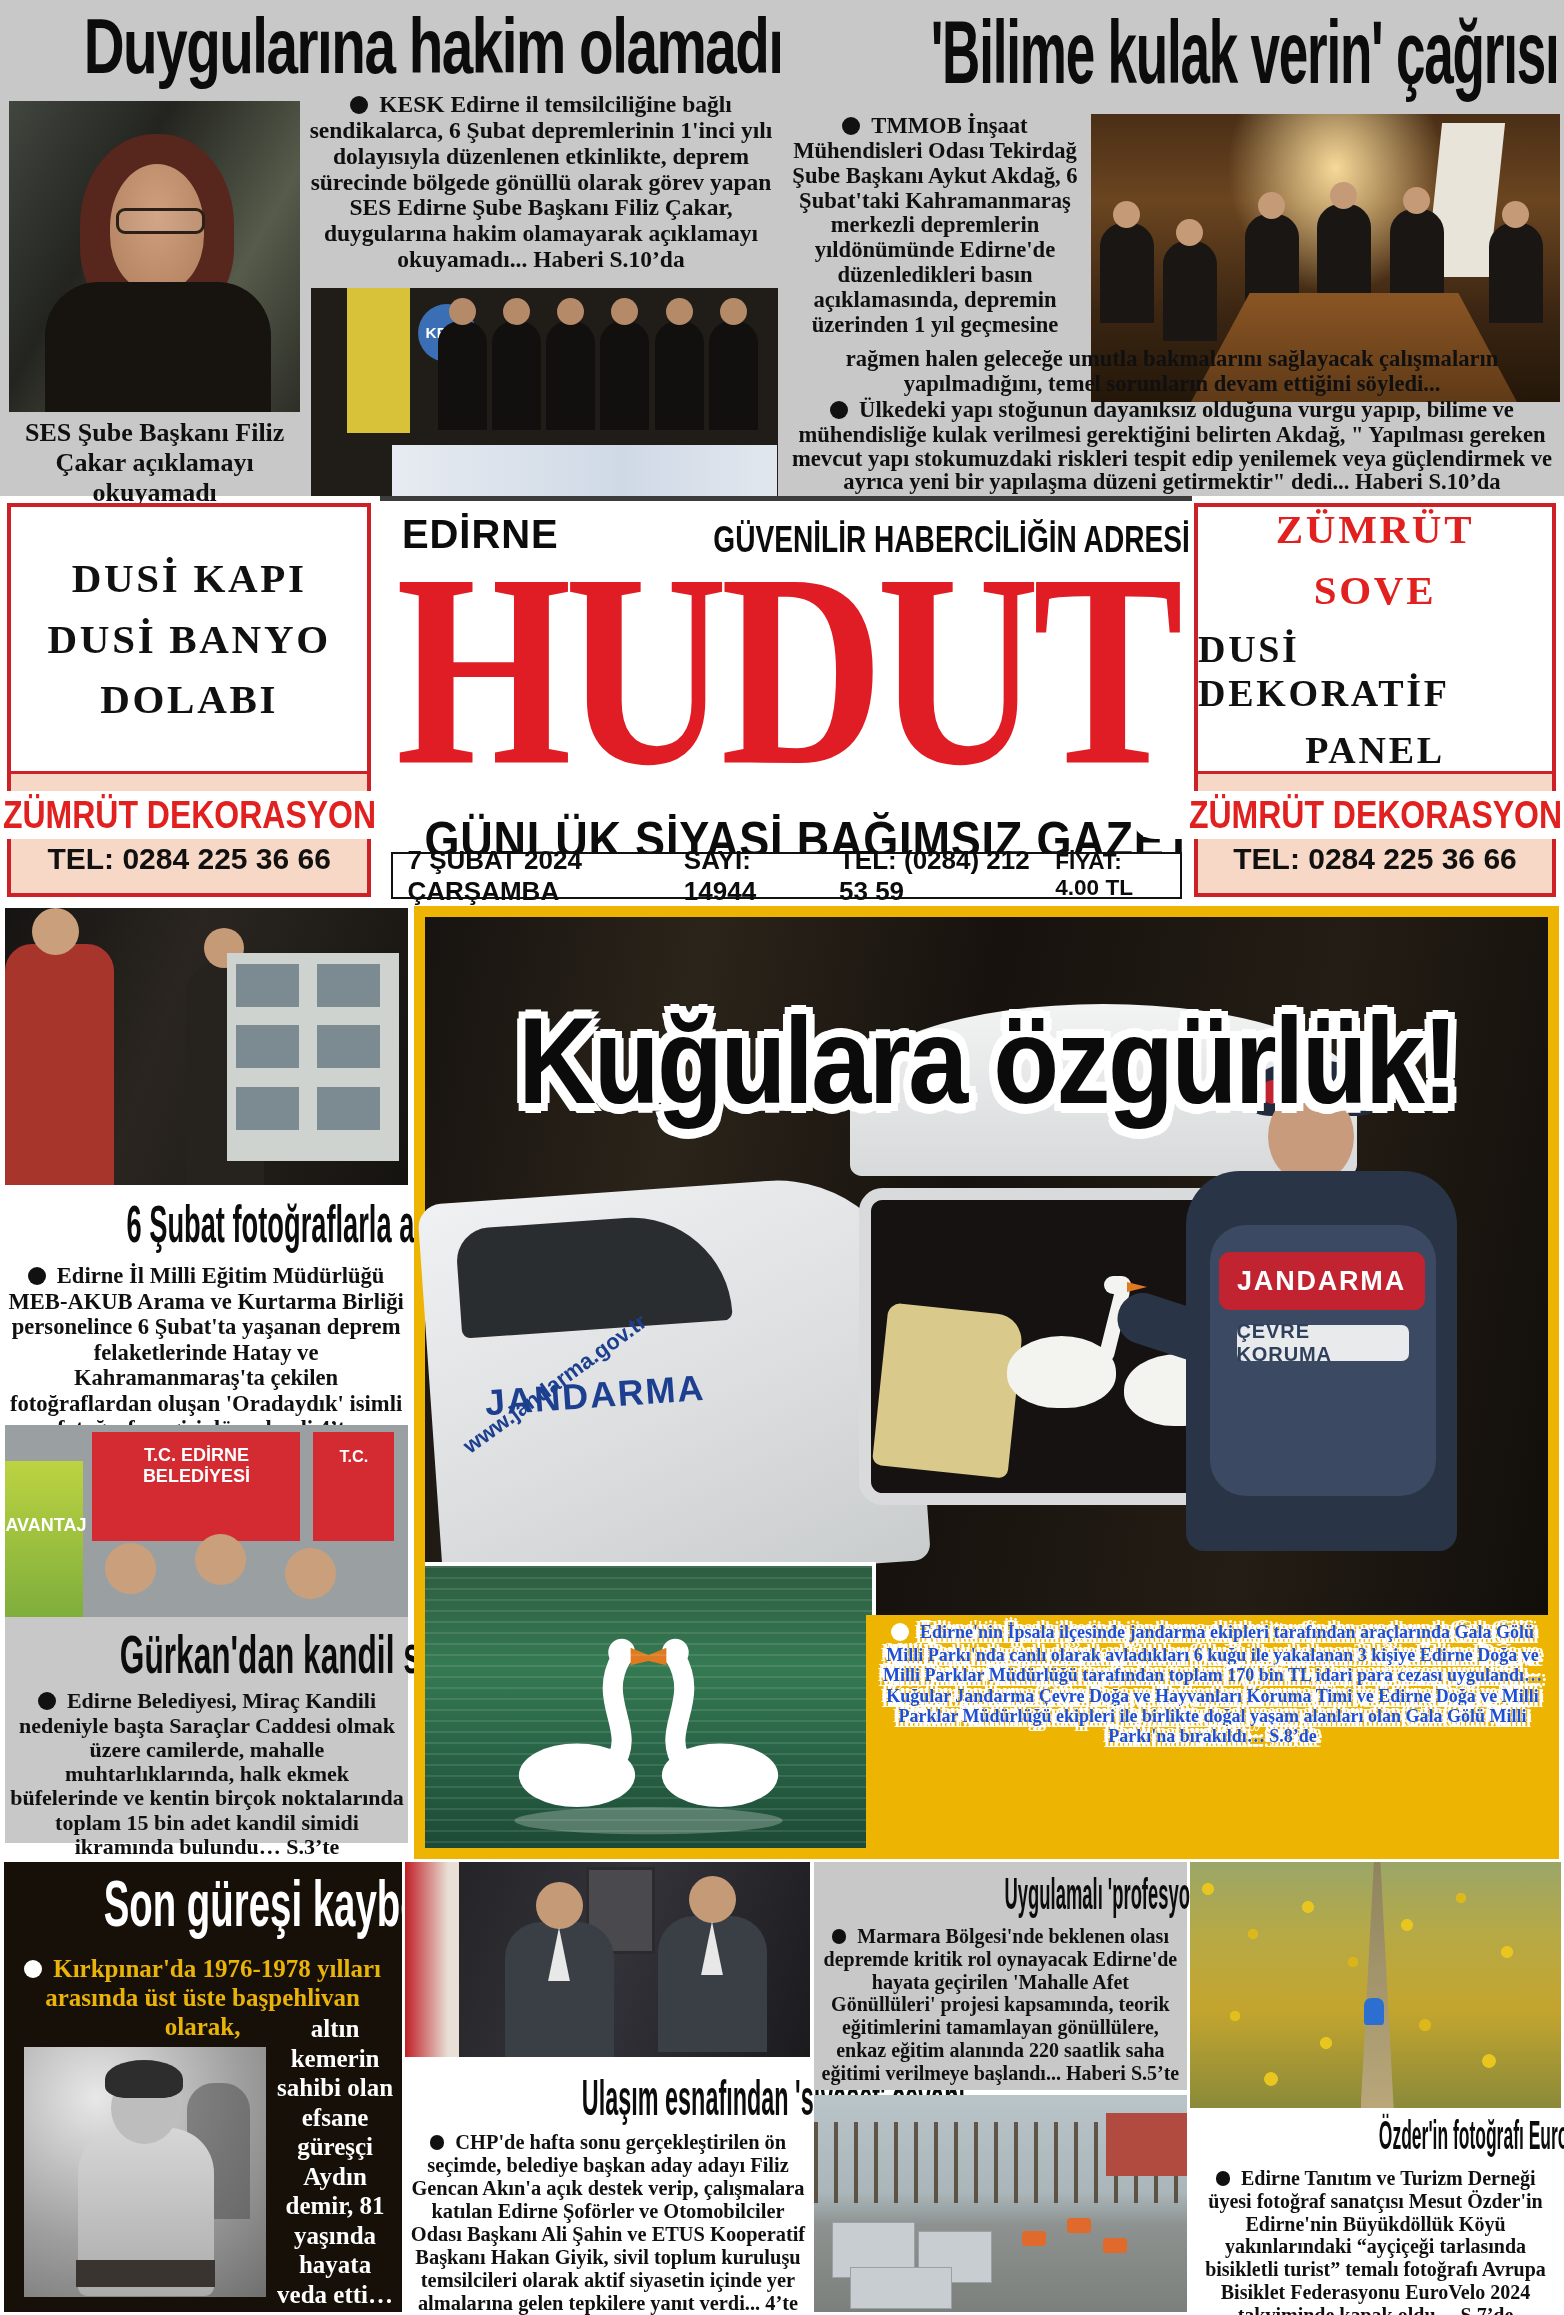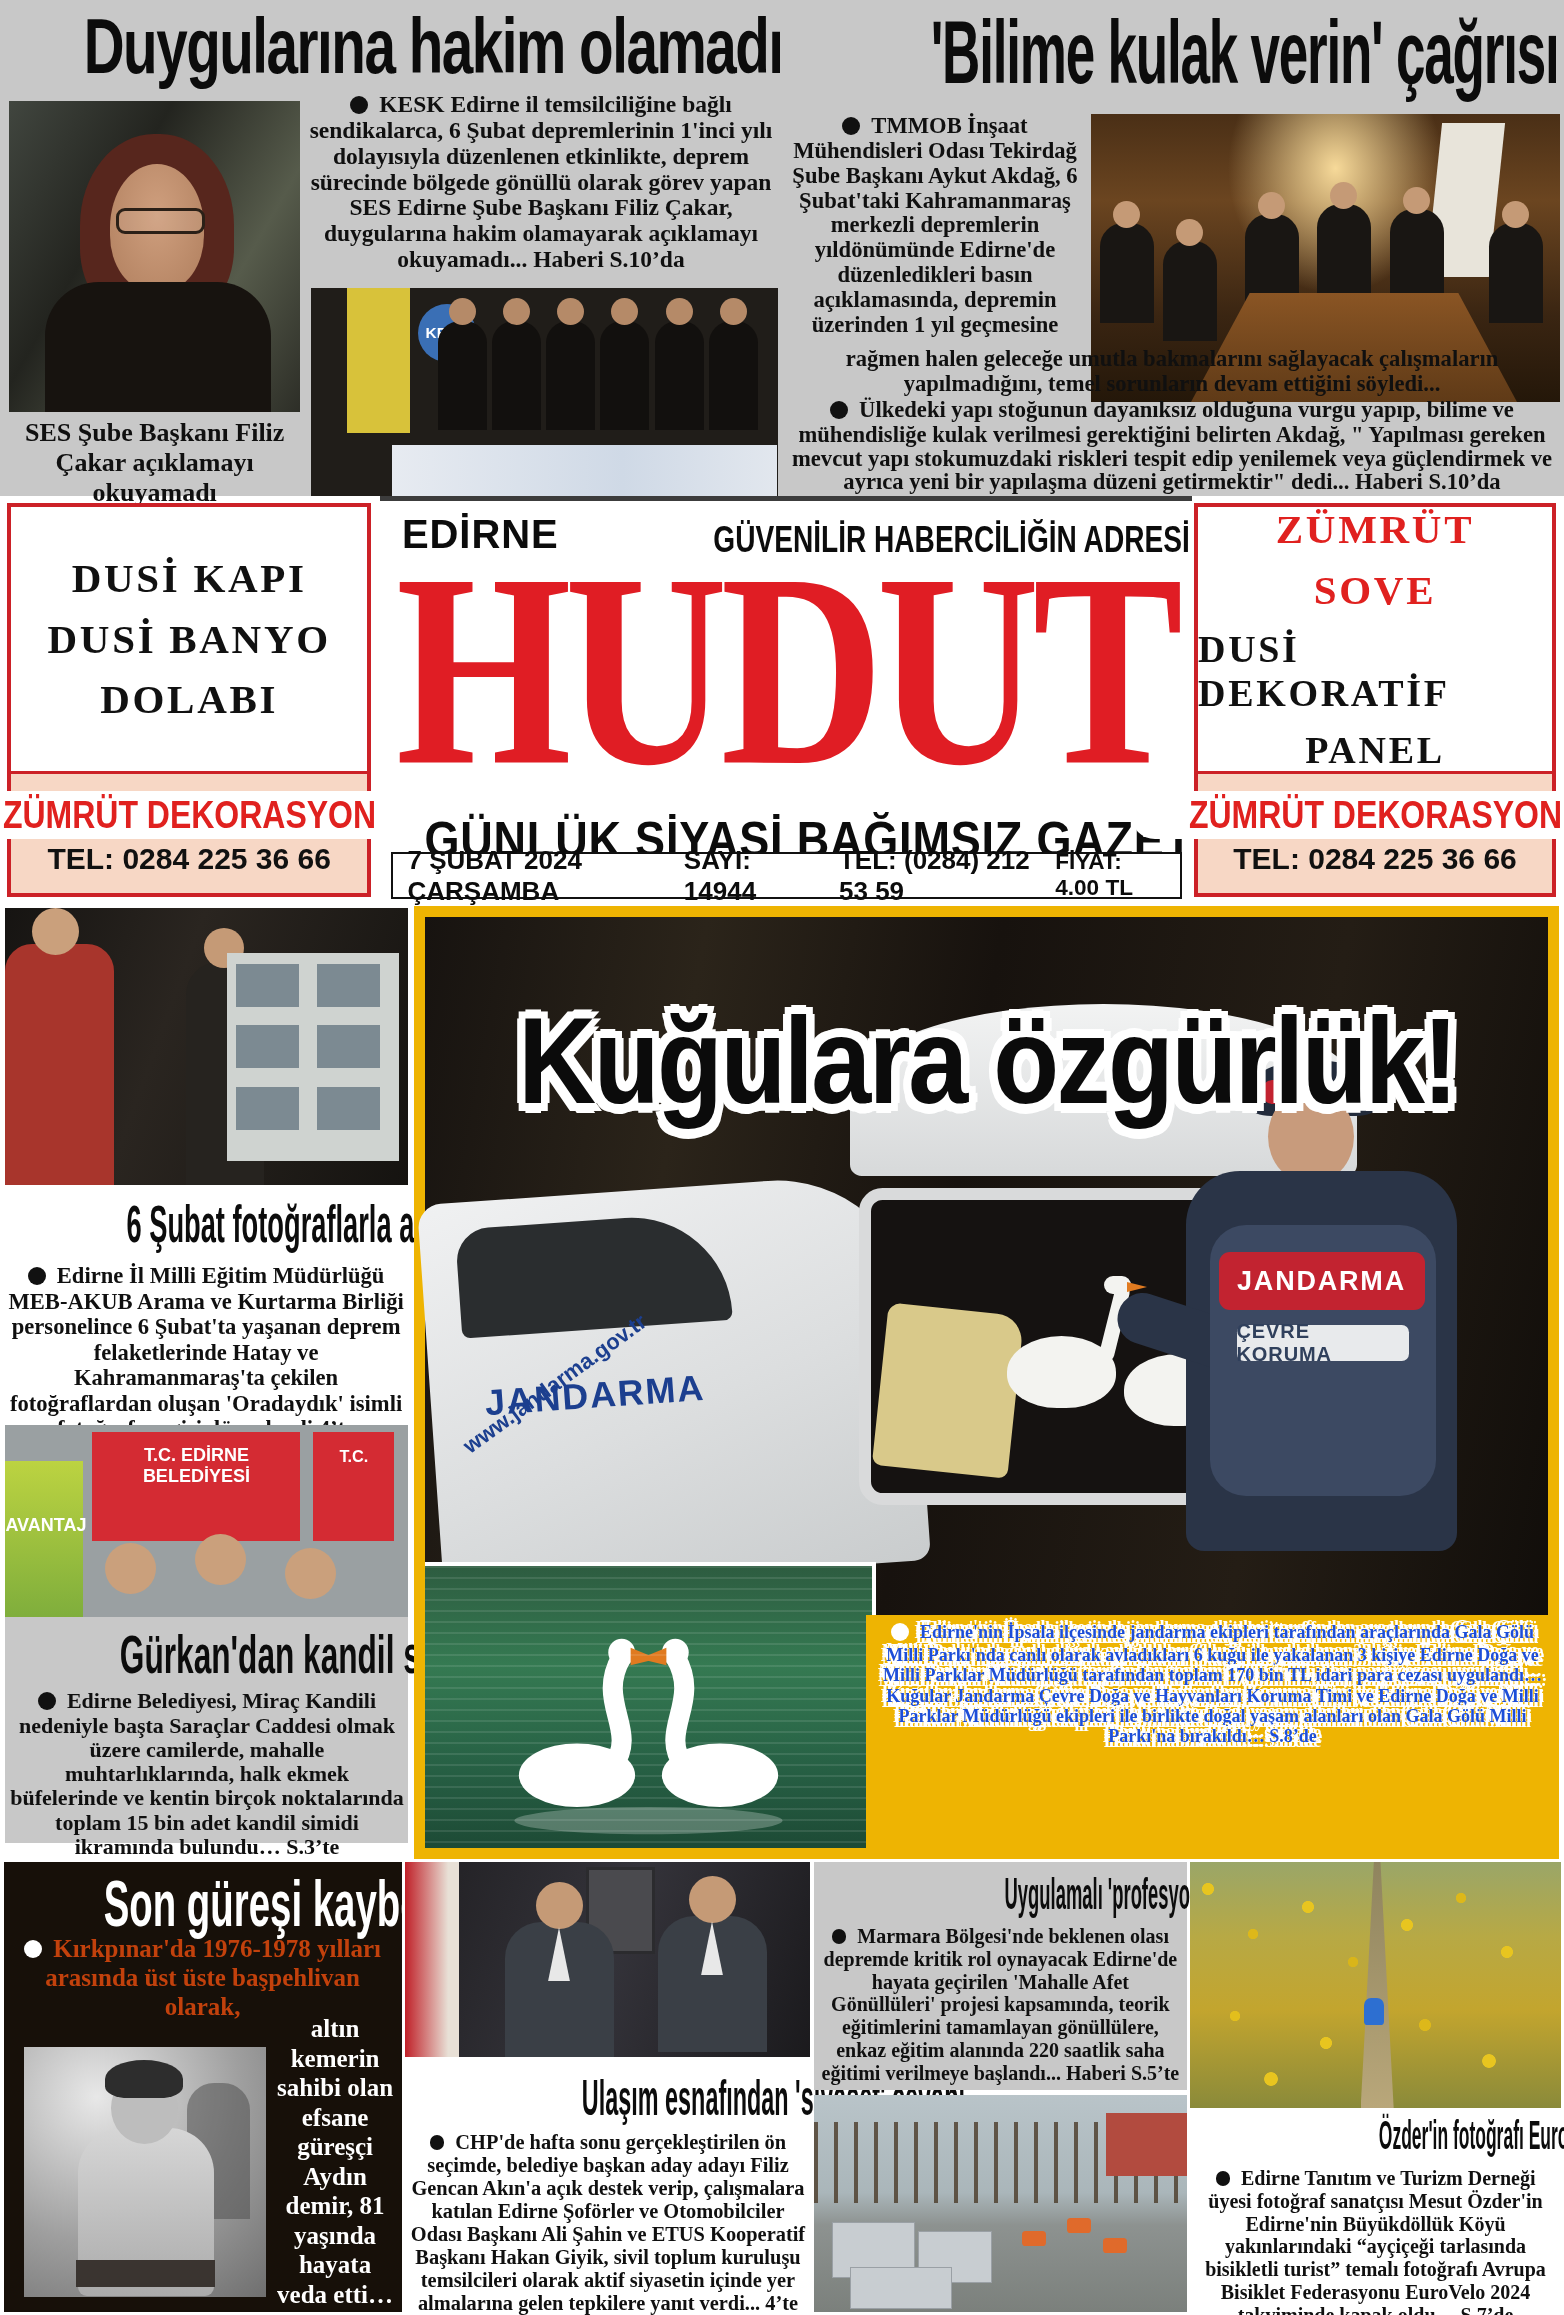--- a/index.html
+++ b/index.html
@@ -88,21 +88,21 @@
   .off-vest{position:absolute;left:23.5px;top:54px;width:226px;height:271px;background:#3c4962;border-radius:36px;}
   .off-band{position:absolute;left:9px;top:27px;width:206px;height:58px;background:#c22330;border-radius:11px;display:flex;align-items:center;justify-content:center;}
   .off-band span{font-weight:bold;font-size:27px;color:#fff;letter-spacing:1.8px;}
   .off-strip{position:absolute;left:27px;top:100px;width:172px;height:36px;background:#e8eaec;border-radius:7.2px;display:flex;align-items:center;justify-content:center;}
   .off-strip span{font-weight:bold;font-size:20px;color:#30405c;letter-spacing:0.9px;}
   .off-arm{position:absolute;left:-72px;top:145px;width:199px;height:51px;background:#2a3447;border-radius:25px;transform:rotate(18deg);}
   
   .gures-box{position:absolute;left:3.6px;top:1862px;width:398px;height:450px;background:#171009;}
   .gures-headline-wrap{position:absolute;left:0;top:5.4px;width:398px;text-align:center;}
   .gures-headline{font-size:60px;color:#fff;transform:scaleX(0.64) scaleY(1.08);transform-origin:center top;}
-  .gures-intro{position:absolute;left:9px;top:73px;width:380px;font-size:25px;line-height:1.15;color:#c2410c;text-align:center;}
+  .gures-intro{position:absolute;left:9px;top:93px;width:380px;font-size:25px;line-height:1.15;color:#eab308;text-align:center;}
   .gures-side{position:absolute;left:271px;top:152px;width:121px;font-size:25px;line-height:1.18;color:#fff;text-align:center;}
   .ulasim-headline-wrap{position:absolute;left:405px;top:2070px;width:405px;text-align:center;}
   .ulasim-headline{font-size:45px;transform:scaleX(0.52) scaleY(1.1);transform-origin:center top;}
   .ulasim-body{position:absolute;left:407px;top:2131px;width:402px;font-size:20.4px;line-height:1.13;}
   .afet-block{position:absolute;left:814px;top:1862px;width:373px;height:228px;background:#c8c8c8;}
   .afet-headline-wrap{position:absolute;left:0;top:7.2px;width:373px;text-align:center;}
   .afet-headline{font-size:40px;transform:scaleX(0.46) scaleY(1.12);transform-origin:center top;}
   .afet-body{position:absolute;left:5.4px;top:63px;width:362px;font-size:20px;line-height:1.14;}
   .ozder-headline-wrap{position:absolute;left:1190px;top:2113px;width:371px;text-align:center;}
   .ozder-headline{font-size:38px;transform:scaleX(0.46) scaleY(1.05);transform-origin:center top;}

